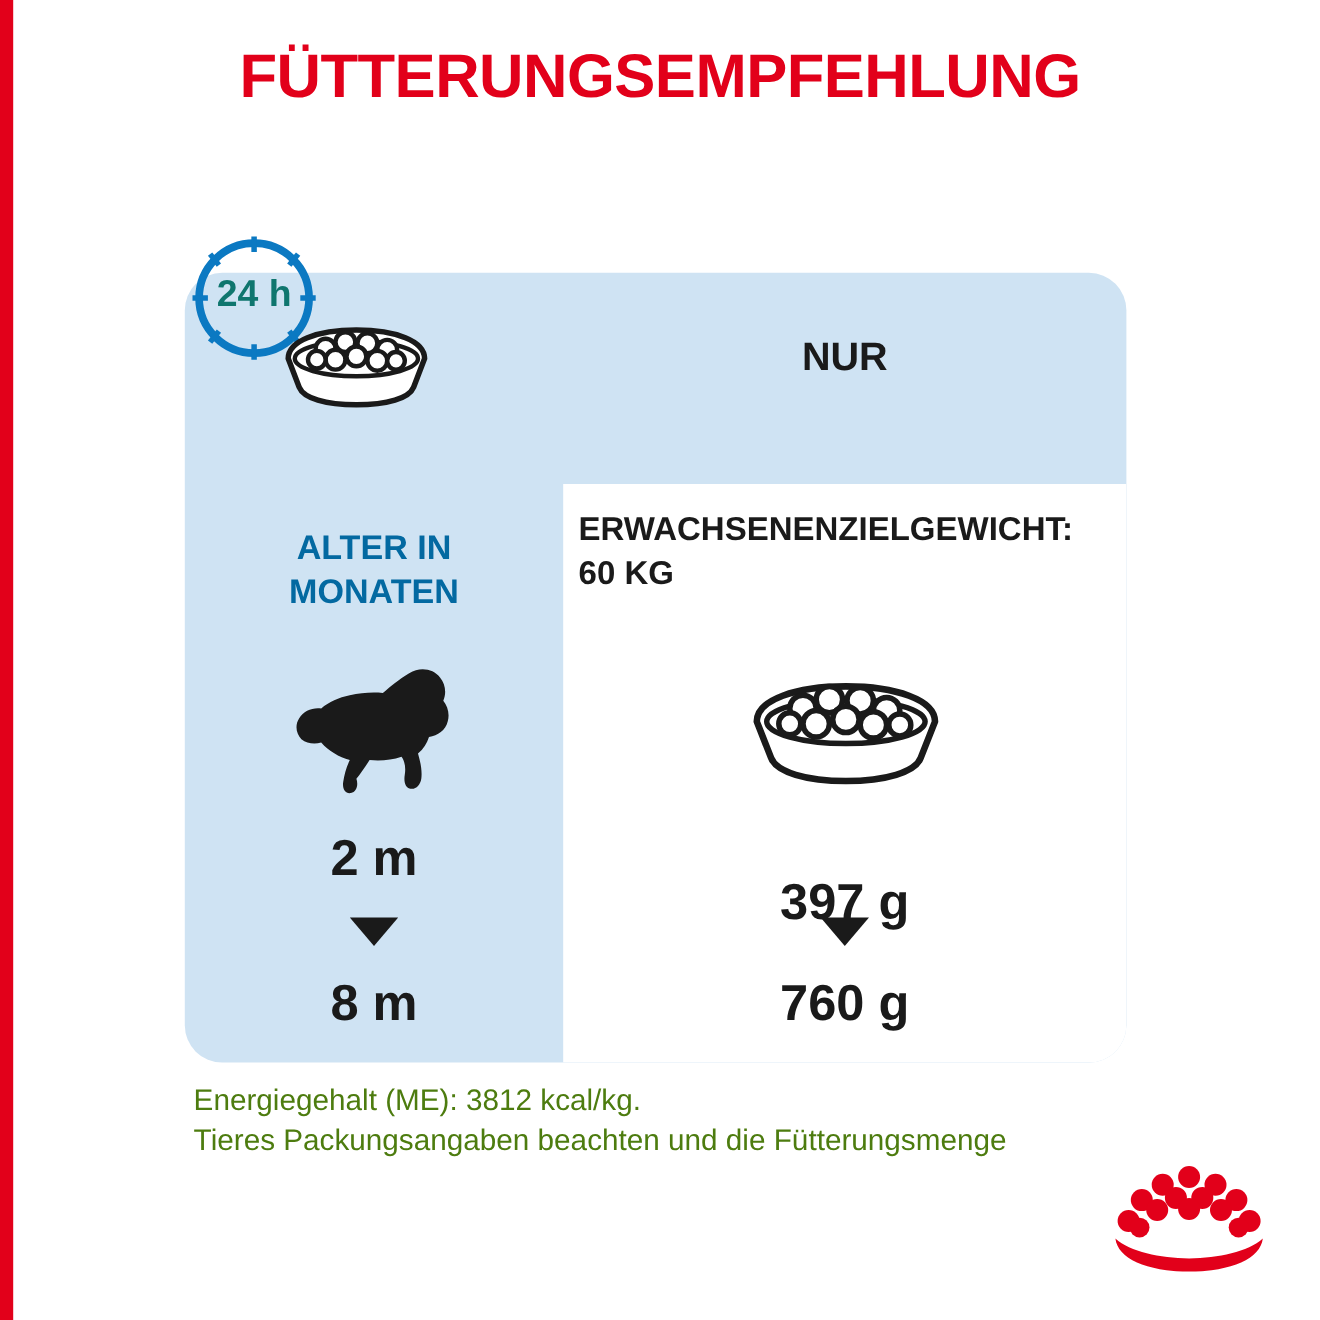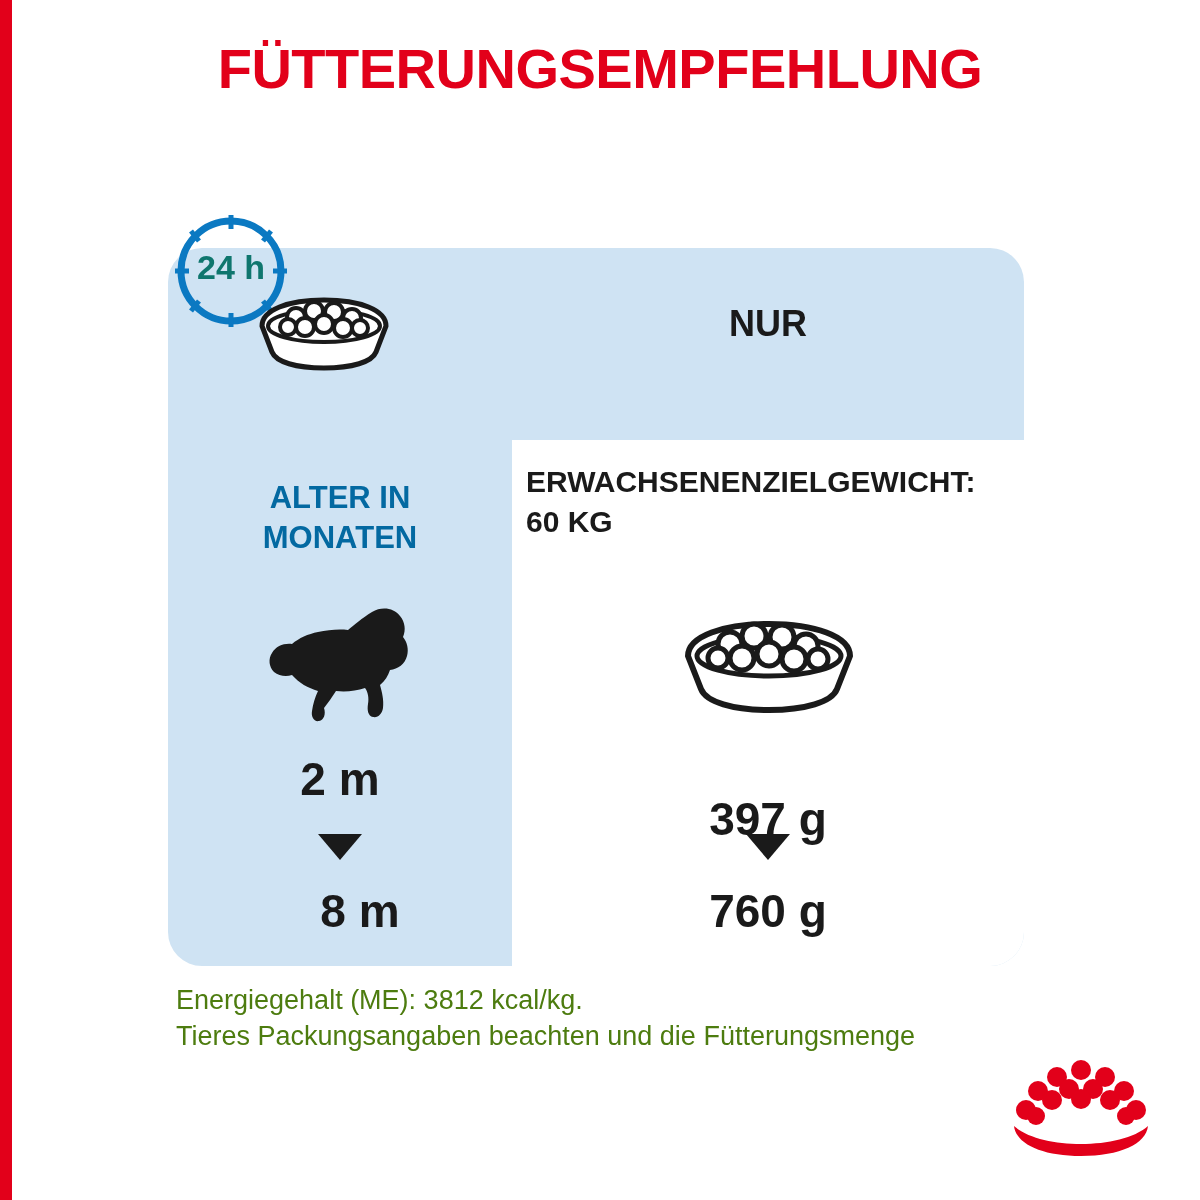--- a/index.html
+++ b/index.html
@@ -99,21 +99,21 @@
 
   
   .val {
     position: absolute;
     text-align: center;
     color: #1a1a1a;
     font-size: 46px;
     font-weight: bold;
   }
   .val-left-top  { left: 168px; top: 752px; width: 344px; }
-  .val-left-bot  { left: 168px; top: 884px; width: 344px; padding-left: 20px; }
+  .val-left-bot  { left: 168px; top: 884px; width: 344px; }
   .val-right-top { left: 512px; top: 752px; width: 512px; margin-top: 40px; }
   .val-right-bot { left: 512px; top: 884px; width: 512px; }
 
   
   .arrow {
     position: absolute;
     width: 0; height: 0;
     border-left: 22px solid transparent;
     border-right: 22px solid transparent;
     border-top: 26px solid #1a1a1a;

